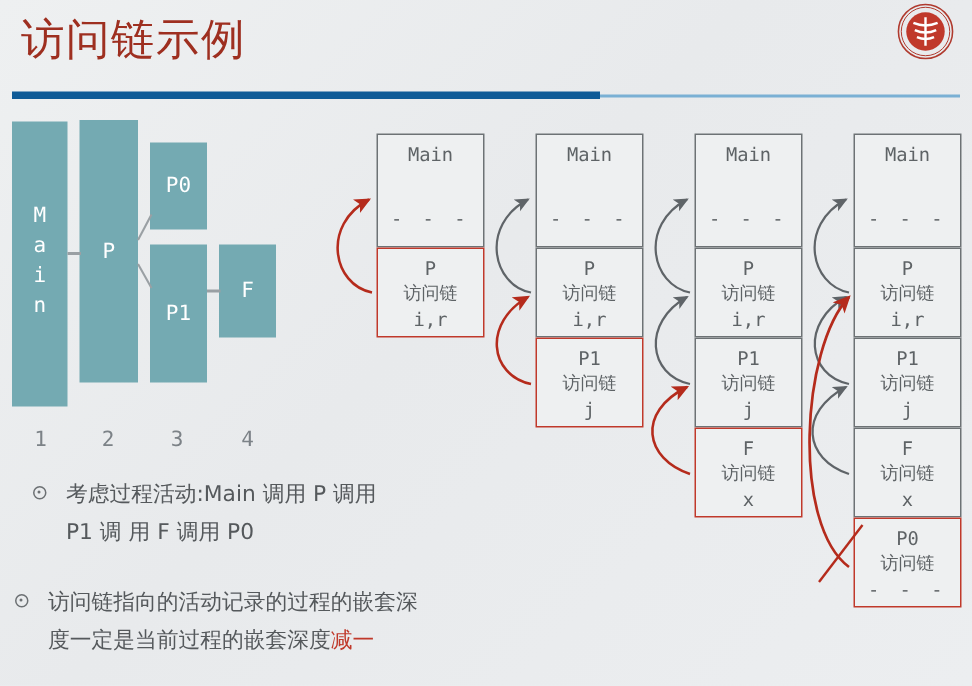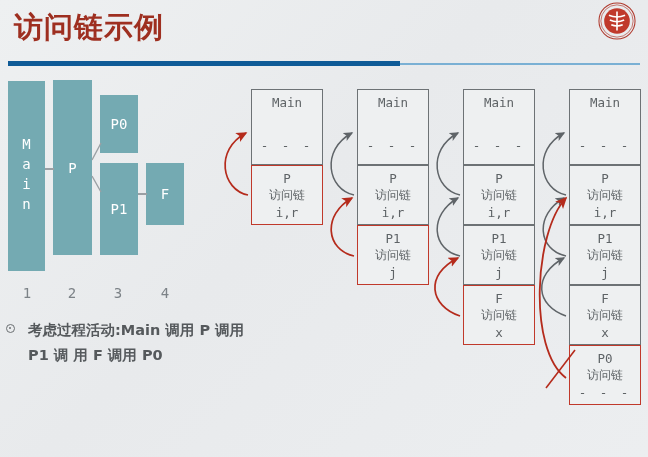--- a/index.html
+++ b/index.html
@@ -11,21 +11,21 @@
     position:relative;
     overflow:hidden;
   }
   #slide {
     position:absolute; left:0; top:0; width:648px; height:457px;
     background:linear-gradient(135deg,#eef0f1 0%,#e8eaec 45%,#eceef0 100%);
   }
   
   #title {
     position:absolute; left:14px; top:8px;
-    font-size:29px; line-height:38px; font-weight:bold;
+    font-size:29px; line-height:38px; font-weight:normal;
     color:#9e2f20; letter-spacing:1px;
     white-space:nowrap;
     text-align:center;
   }
   #rule-thick {
     position:absolute; left:8px; top:61px; width:392px; height:5px;
     background:#0f5b97;
   }
   #rule-thin {
     position:absolute; left:400px; top:63px; width:240px; height:1.5px;
@@ -214,20 +214,25 @@
     <path d="M460,256 C432,250 428,215 458,198" stroke="#5f6468" stroke-width="1.5" fill="none" marker-end="url(#ar-gray)"></path>
     <path d="M460,316 C430,306 424,275 458,258" stroke="#b52b1c" stroke-width="1.7" fill="none" marker-end="url(#ar-red)"></path>
 
     <path d="M566,195 C540,190 532,150 564,133" stroke="#5f6468" stroke-width="1.5" fill="none" marker-end="url(#ar-gray)"></path>
     <path d="M566,256 C538,250 534,215 564,198" stroke="#5f6468" stroke-width="1.5" fill="none" marker-end="url(#ar-gray)"></path>
     <path d="M566,316 C536,306 532,275 564,258" stroke="#5f6468" stroke-width="1.5" fill="none" marker-end="url(#ar-gray)"></path>
     <path d="M566,378 C528,350 534,232 566,198" stroke="#b52b1c" stroke-width="1.8" fill="none" marker-end="url(#ar-red)"></path>
     <line x1="546" y1="388" x2="575" y2="350" stroke="#b52b1c" stroke-width="1.6"></line>
   </svg>
 
-  <div class="bullet" style="left:28px; top:318px; width:220px;font-weight:bold;">
+  <div class="bullet" style="left:44px; top:318px; width:220px;">
     <span class="dot"></span>
     <span>考虑过程活动:Main 调用 P 调用 P1 调</span>
     <span>用 F 调用 P0</span>
   </div>
 
+  <div class="bullet" style="left:32px; top:390px; width:258px;">
+    <span class="dot"></span>
+    <span>访问链指向的活动记录的过程的嵌套深</span>
+    <span>度一定是当前过程的嵌套深度</span><span class="redtxt">减一</span>
+  </div>
 
 </div>
 
 </body></html>

